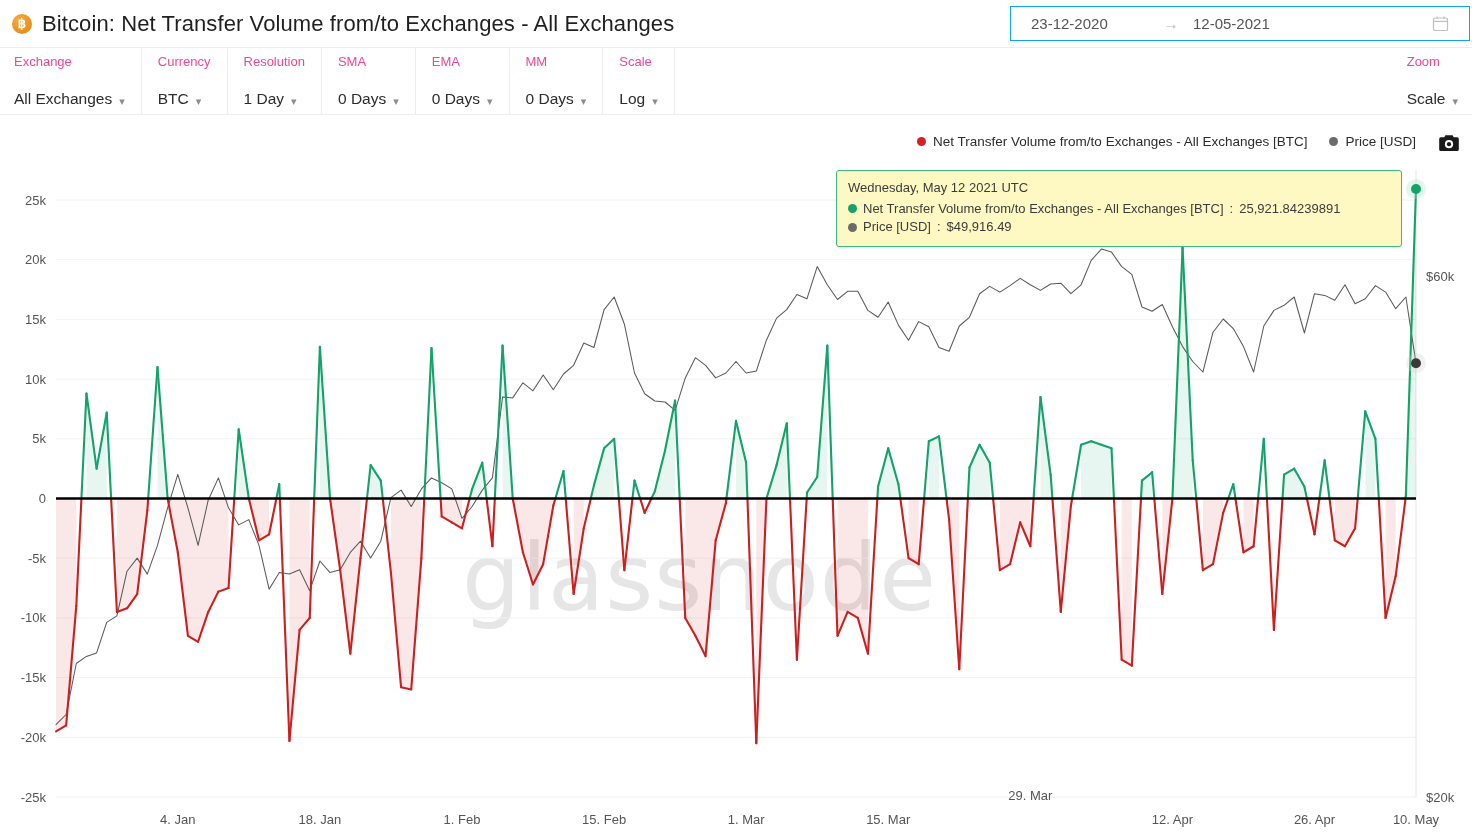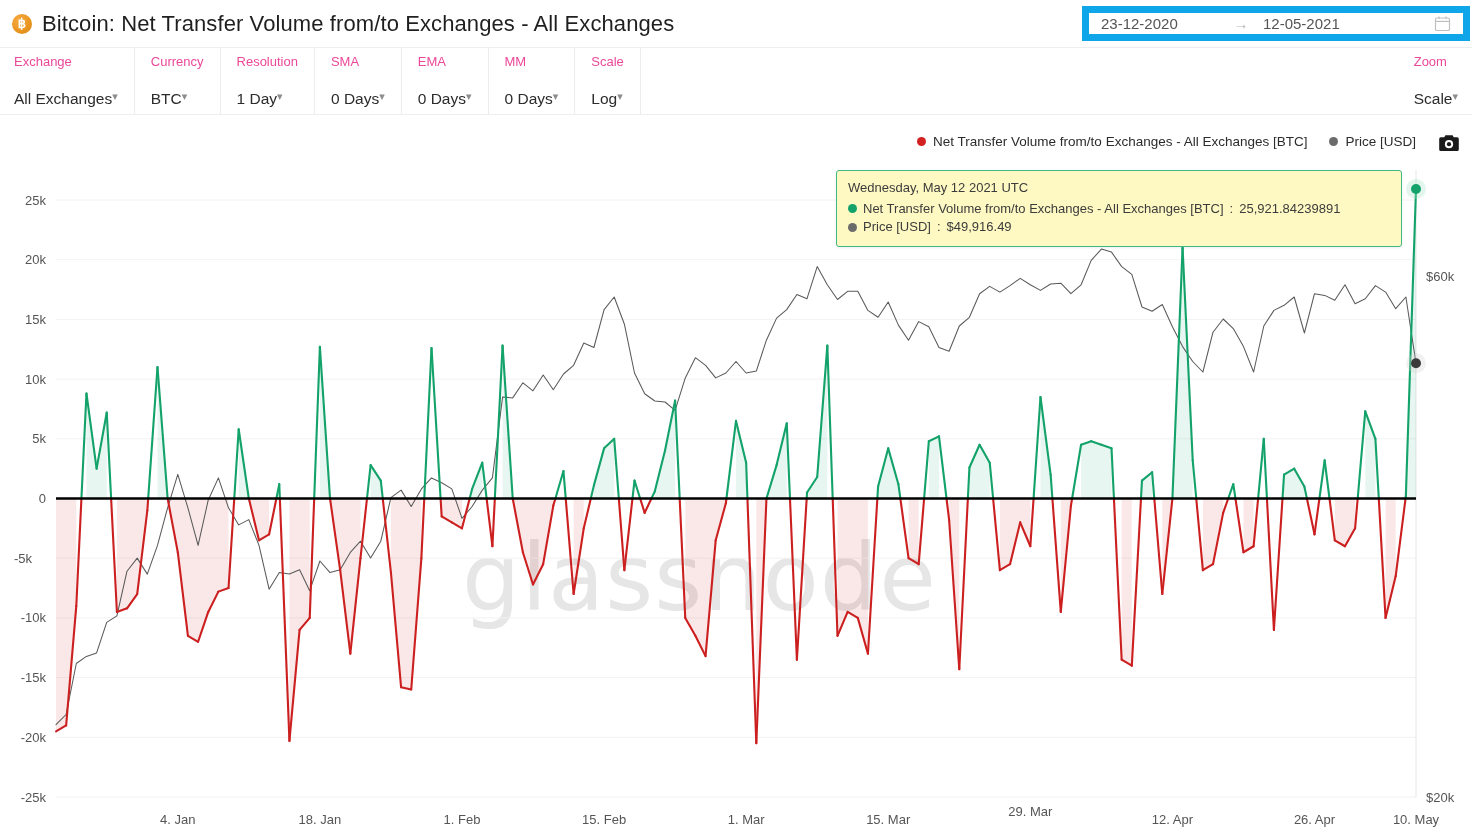--- a/index.html
+++ b/index.html
@@ -23,24 +23,24 @@
     width: 20px; height: 20px; border-radius: 50%;
     background: radial-gradient(circle at 35% 30%, #f7a941 0%, #e8941f 60%, #d98617 100%);
     display: flex; align-items: center; justify-content: center;
     color: #ffffff; font-size: 13px; font-weight: bold;
     line-height: 1; flex: none;
   }
   .chart-title { font-size: 22px; color: #1f1f1f; letter-spacing: 0.1px; white-space: nowrap; }
 
   .date-picker {
     position: absolute; right: 2px; top: 6px;
-    width: 388px; height: 35px;
-    border: 7px solid #0ea5e9; background: #fff;
+    width: 460px; height: 35px;
+    border: 1px solid #0ea5e9; background: #fff;
     display: flex; align-items: center;
-    padding: 0 12px; font-size: 15px; color: #555;
+    padding: 0 20px; font-size: 15px; color: #555;
   }
   .date-from { width: 118px; text-align: left; color: #555; }
   .date-arrow { flex: none; width: 44px; text-align: center; color: #b5b5b5; font-size: 15px; }
   .date-to { width: 118px; text-align: left; color: #555; }
   .cal-icon { margin-left: auto; opacity: .55; display:flex; }
 
   
   .toolbar {
     position: absolute; left: 0; top: 48px;
     width: 1472px; height: 67px;
@@ -50,21 +50,21 @@
   .tb-item {
     display: flex; flex-direction: column; justify-content: center;
     padding: 0 16px 0 16px;
     border-right: 1px solid #ececec;
     min-width: 0;
   }
   .tb-item:first-child { padding-left: 14px; }
   .tb-label { font-size: 13px; color: #ec4899; margin-bottom: 23px; line-height: 1; }
   .tb-value {
     font-size: 15.5px; color: #2c2c2c; line-height: 1;
-    display: flex; align-items: flex-start; white-space: nowrap;
+    display: flex; align-items: flex-end; gap: 7px; white-space: nowrap;
   }
   .chev { color: #8d8d8d; font-size: 11px; line-height: 1; }
   .tb-spacer { flex: 1 1 auto; border: none; }
   .tb-zoom { border-right: none; padding-right: 14px; padding-left: 16px; }
 
   
   .legend {
     position: absolute; right: 56px; top: 134px;
     display: flex; align-items: center; gap: 22px;
     font-size: 13.5px; color: #2c2c2c;
@@ -450,38 +450,38 @@
       </g>
   </svg>
 
   <div id="y-left-labels">
       <div class="axis-lbl ylbl-left" style="left: 0px; width: 46px; top: 78.5px;">25k</div>
       <div class="axis-lbl ylbl-left" style="left: 0px; width: 46px; top: 138.2px;">20k</div>
       <div class="axis-lbl ylbl-left" style="left: 0px; width: 46px; top: 197.9px;">15k</div>
       <div class="axis-lbl ylbl-left" style="left: 0px; width: 46px; top: 257.6px;">10k</div>
       <div class="axis-lbl ylbl-left" style="left: 0px; width: 46px; top: 317.3px;">5k</div>
       <div class="axis-lbl ylbl-left" style="left: 0px; width: 46px; top: 377px;">0</div>
-      <div class="axis-lbl ylbl-left" style="left: 0px; width: 46px; top: 436.7px; text-align: center;">-5k</div>
+      <div class="axis-lbl ylbl-left" style="left: 0px; width: 46px; top: 436.7px;">-5k</div>
       <div class="axis-lbl ylbl-left" style="left: 0px; width: 46px; top: 496.4px;">-10k</div>
       <div class="axis-lbl ylbl-left" style="left: 0px; width: 46px; top: 556.1px;">-15k</div>
       <div class="axis-lbl ylbl-left" style="left: 0px; width: 46px; top: 615.8px;">-20k</div>
       <div class="axis-lbl ylbl-left" style="left: 0px; width: 46px; top: 675.5px;">-25k</div>
     </div>
   <div id="y-right-labels">
       <div class="axis-lbl ylbl-right" style="left: 1426px; top: 154.5px;">$60k</div>
       <div class="axis-lbl ylbl-right" style="left: 1426px; top: 675.5px;">$20k</div>
     </div>
   <div id="x-labels">
       <div class="axis-lbl xlbl" style="width: 90px; left: 132.8px; top: 698px;">4. Jan</div>
       <div class="axis-lbl xlbl" style="width: 90px; left: 274.9px; top: 698px;">18. Jan</div>
       <div class="axis-lbl xlbl" style="width: 90px; left: 417px; top: 698px;">1. Feb</div>
       <div class="axis-lbl xlbl" style="width: 90px; left: 559.1px; top: 698px;">15. Feb</div>
       <div class="axis-lbl xlbl" style="width: 90px; left: 701.1px; top: 698px;">1. Mar</div>
       <div class="axis-lbl xlbl" style="width: 90px; left: 843.2px; top: 698px;">15. Mar</div>
-      <div class="axis-lbl xlbl" style="width: 90px; left: 985.3px; top: 690px;">29. Mar</div>
+      <div class="axis-lbl xlbl" style="width: 90px; left: 985.3px; top: 674px;">29. Mar</div>
       <div class="axis-lbl xlbl" style="width: 90px; left: 1127.4px; top: 698px;">12. Apr</div>
       <div class="axis-lbl xlbl" style="width: 90px; left: 1269.5px; top: 698px;">26. Apr</div>
       <div class="axis-lbl xlbl" style="width: 90px; left: 1371px; top: 698px;">10. May</div>
     </div>
 </div>
 
 <div class="tooltip">
   <div class="tt-date">Wednesday, May 12 2021 UTC</div>
   <div class="tt-row">
     <span class="tt-dot tt-dot-green"></span>

